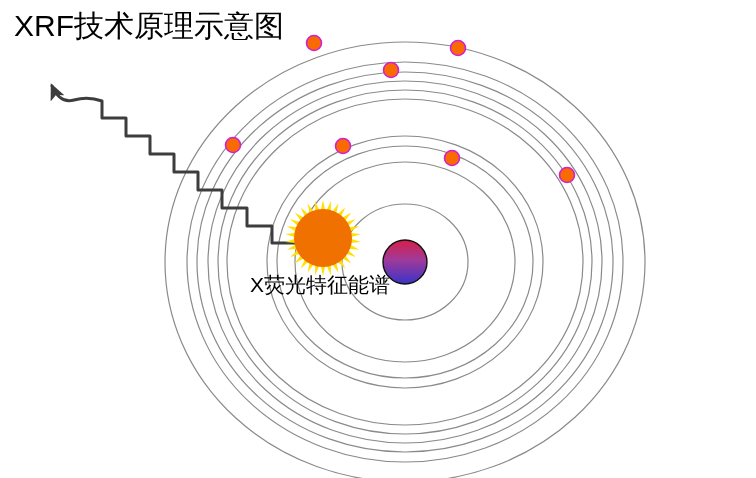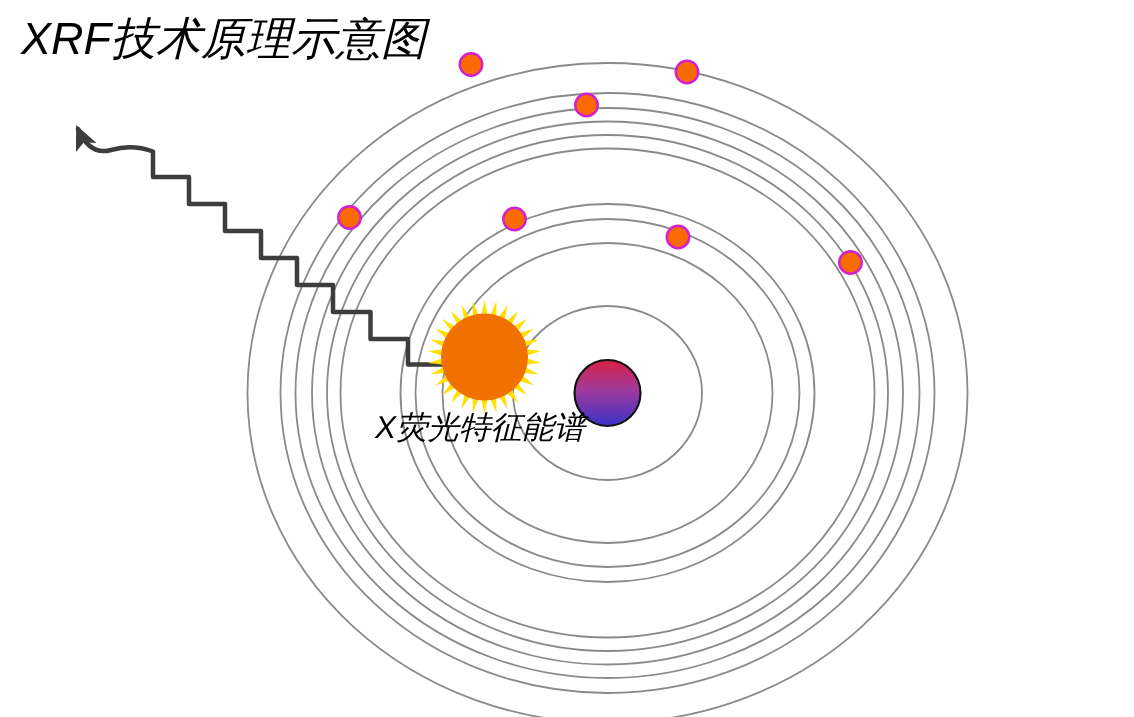--- a/index.html
+++ b/index.html
@@ -9,21 +9,20 @@
   }
   body {
     font-family: "Liberation Sans", "DejaVu Sans", sans-serif;
   }
   #stage {
     position: relative;
     width: 756px;
     height: 478px;
     background: #f0abfc;
     overflow: hidden;
-    font-style: italic;
   }
   #diagram-svg {
     position: absolute;
     left: 0;
     top: 0;
     width: 756px;
     height: 478px;
     display: block;
   }
   .title-text {

